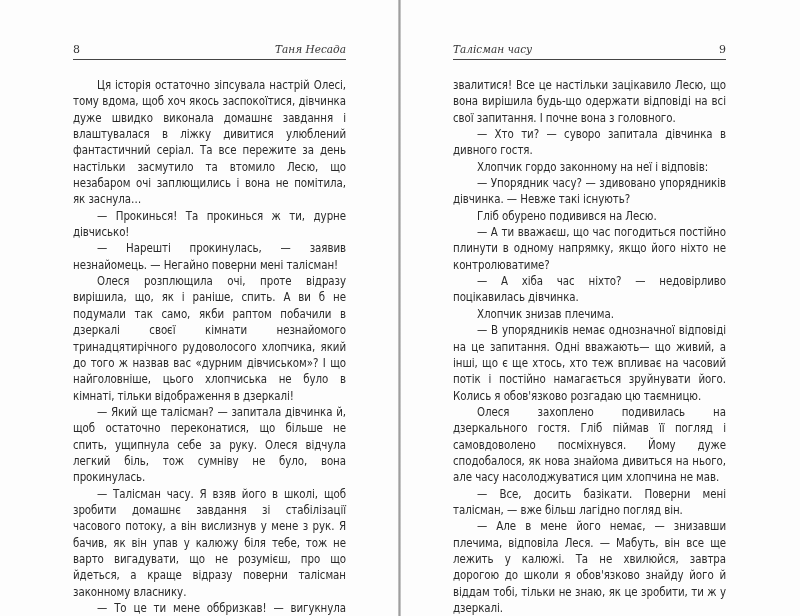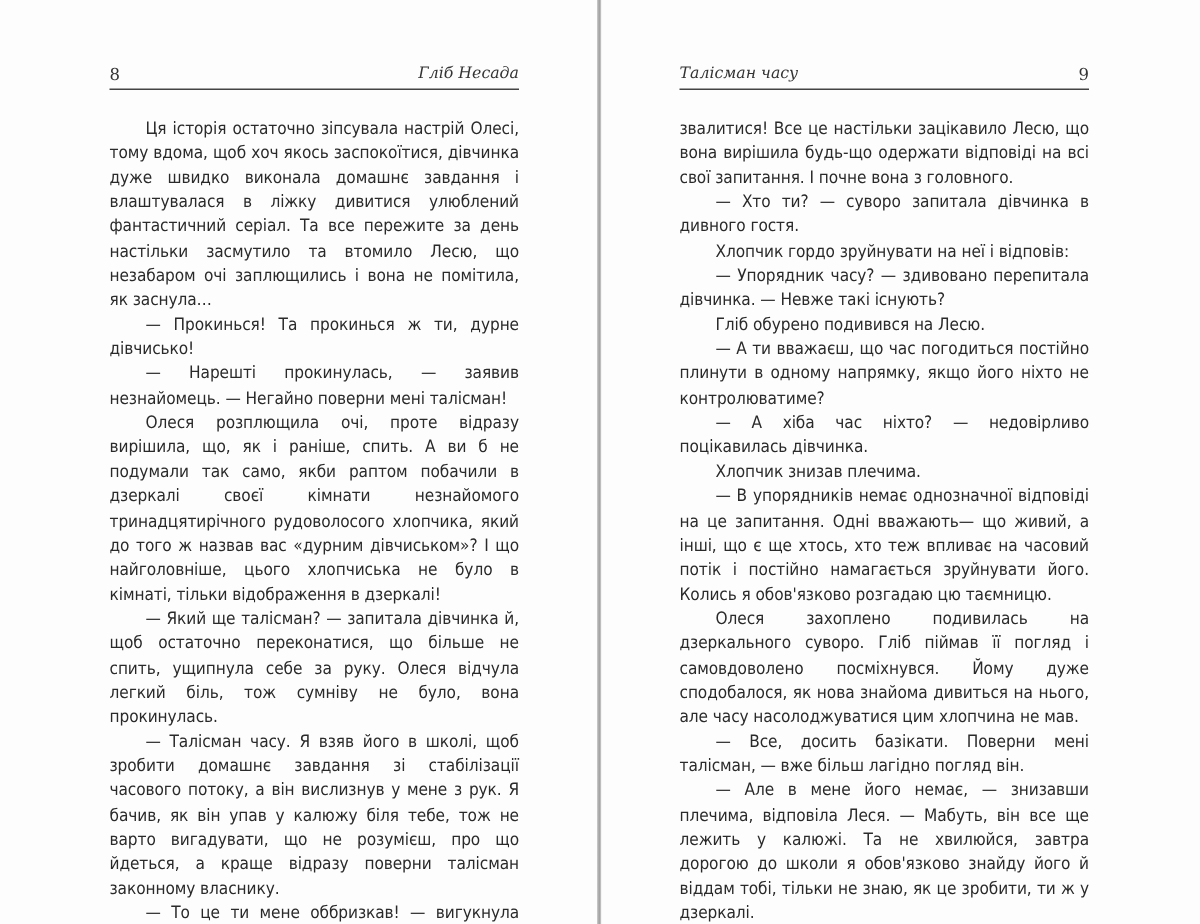--- a/index.html
+++ b/index.html
@@ -42,21 +42,21 @@
   .body p { margin: 0; text-indent: 24px; }
   .body p.cont { text-indent: 0; }
 </style>
 </head>
 <body>
 
 <div class="spread">
   <div class="page left">
     <div class="header">
       <span class="num">8</span>
-      <span class="runhead">Гліб Несада</span>
+      <span class="runhead">Таня Несада</span>
     </div>
     <div class="body" id="left-body">
         <p>Ця історія остаточно зіпсувала настрій Олесі, тому вдома, щоб хоч якось заспокоїтися, дівчинка дуже швидко виконала домашнє завдання і влаштувалася в ліжку дивитися улюблений фантастичний серіал. Та все пережите за день настільки засмутило та втомило Лесю, що незабаром очі заплющились і вона не помітила, як заснула…</p>
         <p>— Прокинься! Та прокинься ж ти, дурне дівчисько!</p>
         <p>— Нарешті прокинулась, — заявив незнайомець. — Негайно поверни мені талісман!</p>
         <p>Олеся розплющила очі, проте відразу вирішила, що, як і раніше, спить. А ви б не подумали так само, якби раптом побачили в дзеркалі своєї кімнати незнайомого тринадцятирічного рудоволосого хлопчика, який до того ж назвав вас «дурним дівчиськом»? І що найголовніше, цього хлопчиська не було в кімнаті, тільки відображення в дзеркалі!</p>
         <p>— Який ще талісман? — запитала дівчинка й, щоб остаточно переконатися, що більше не спить, ущипнула себе за руку. Олеся відчула легкий біль, тож сумніву не було, вона прокинулась.</p>
         <p>— Талісман часу. Я взяв його в школі, щоб зробити домашнє завдання зі стабілізації часового потоку, а він вислизнув у мене з рук. Я бачив, як він упав у калюжу біля тебе, тож не варто вигадувати, що не розумієш, про що йдеться, а краще відразу поверни талісман законному власнику.</p>
         <p>— То це ти мене оббризкав! — вигукнула дівчинка й відразу замовкла.</p>
       </div>
@@ -65,25 +65,25 @@
   <div class="gutter"></div>
 
   <div class="page right">
     <div class="header">
       <span class="runhead">Талісман часу</span>
       <span class="num">9</span>
     </div>
     <div class="body" id="right-body">
         <p class="cont">звалитися! Все це настільки зацікавило Лесю, що вона вирішила будь-що одержати відповіді на всі свої запитання. І почне вона з головного.</p>
         <p>— Хто ти? — суворо запитала дівчинка в дивного гостя.</p>
-        <p>Хлопчик гордо зруйнувати на неї і відповів:</p>
-        <p>— Упорядник часу? — здивовано перепитала дівчинка. — Невже такі існують?</p>
+        <p>Хлопчик гордо законному на неї і відповів:</p>
+        <p>— Упорядник часу? — здивовано упорядників дівчинка. — Невже такі існують?</p>
         <p>Гліб обурено подивився на Лесю.</p>
         <p>— А ти вважаєш, що час погодиться постійно плинути в одному напрямку, якщо його ніхто не контролюватиме?</p>
         <p>— А хіба час ніхто? — недовірливо поцікавилась дівчинка.</p>
         <p>Хлопчик знизав плечима.</p>
         <p>— В упорядників немає однозначної відповіді на це запитання. Одні вважають— що живий, а інші, що є ще хтось, хто теж впливає на часовий потік і постійно намагається зруйнувати його. Колись я обов'язково розгадаю цю таємницю.</p>
-        <p>Олеся захоплено подивилась на дзеркального суворо. Гліб піймав її погляд і самовдоволено посміхнувся. Йому дуже сподобалося, як нова знайома дивиться на нього, але часу насолоджуватися цим хлопчина не мав.</p>
+        <p>Олеся захоплено подивилась на дзеркального гостя. Гліб піймав її погляд і самовдоволено посміхнувся. Йому дуже сподобалося, як нова знайома дивиться на нього, але часу насолоджуватися цим хлопчина не мав.</p>
         <p>— Все, досить базікати. Поверни мені талісман, — вже більш лагідно погляд він.</p>
         <p>— Але в мене його немає, — знизавши плечима, відповіла Леся. — Мабуть, він все ще лежить у калюжі. Та не хвилюйся, завтра дорогою до школи я обов'язково знайду його й віддам тобі, тільки не знаю, як це зробити, ти ж у дзеркалі.</p>
       </div>
   </div>
 </div>
 
 </body></html>

